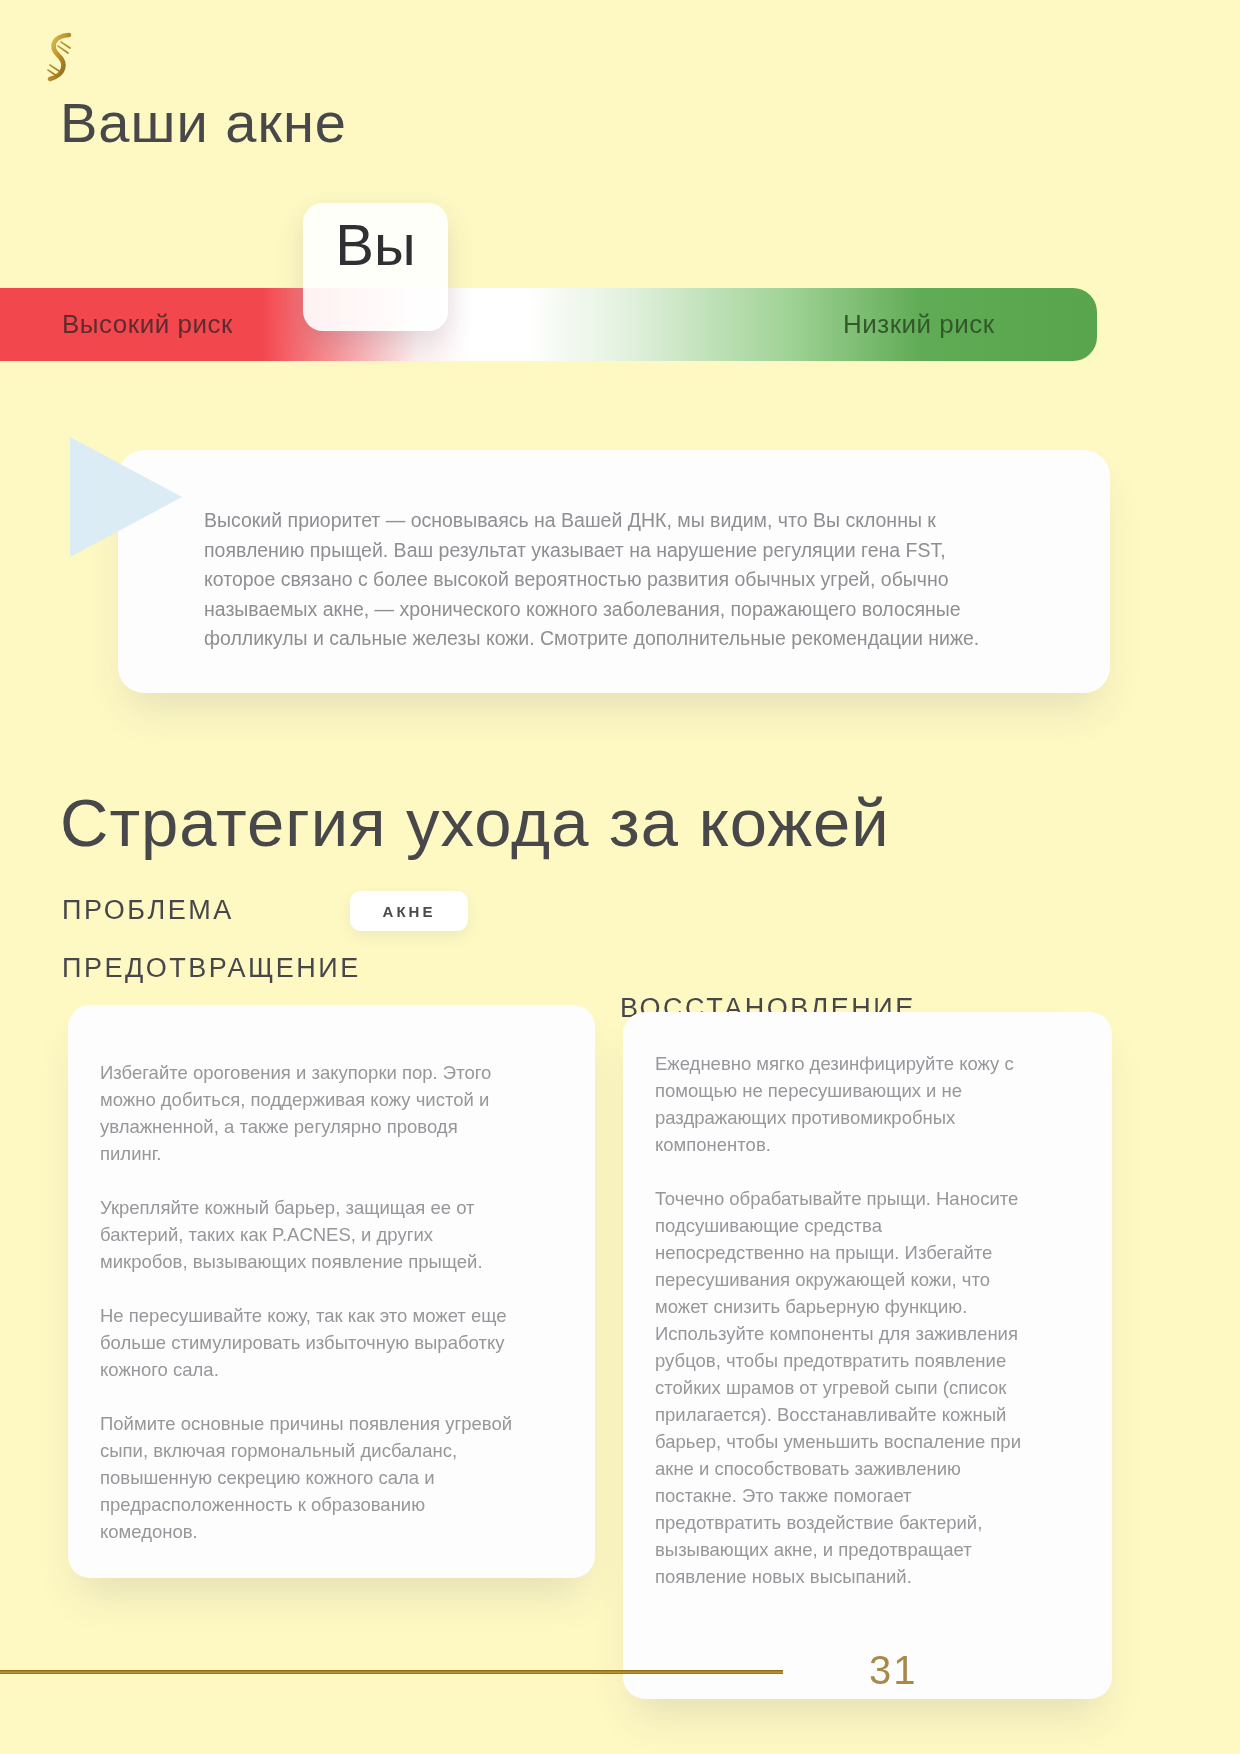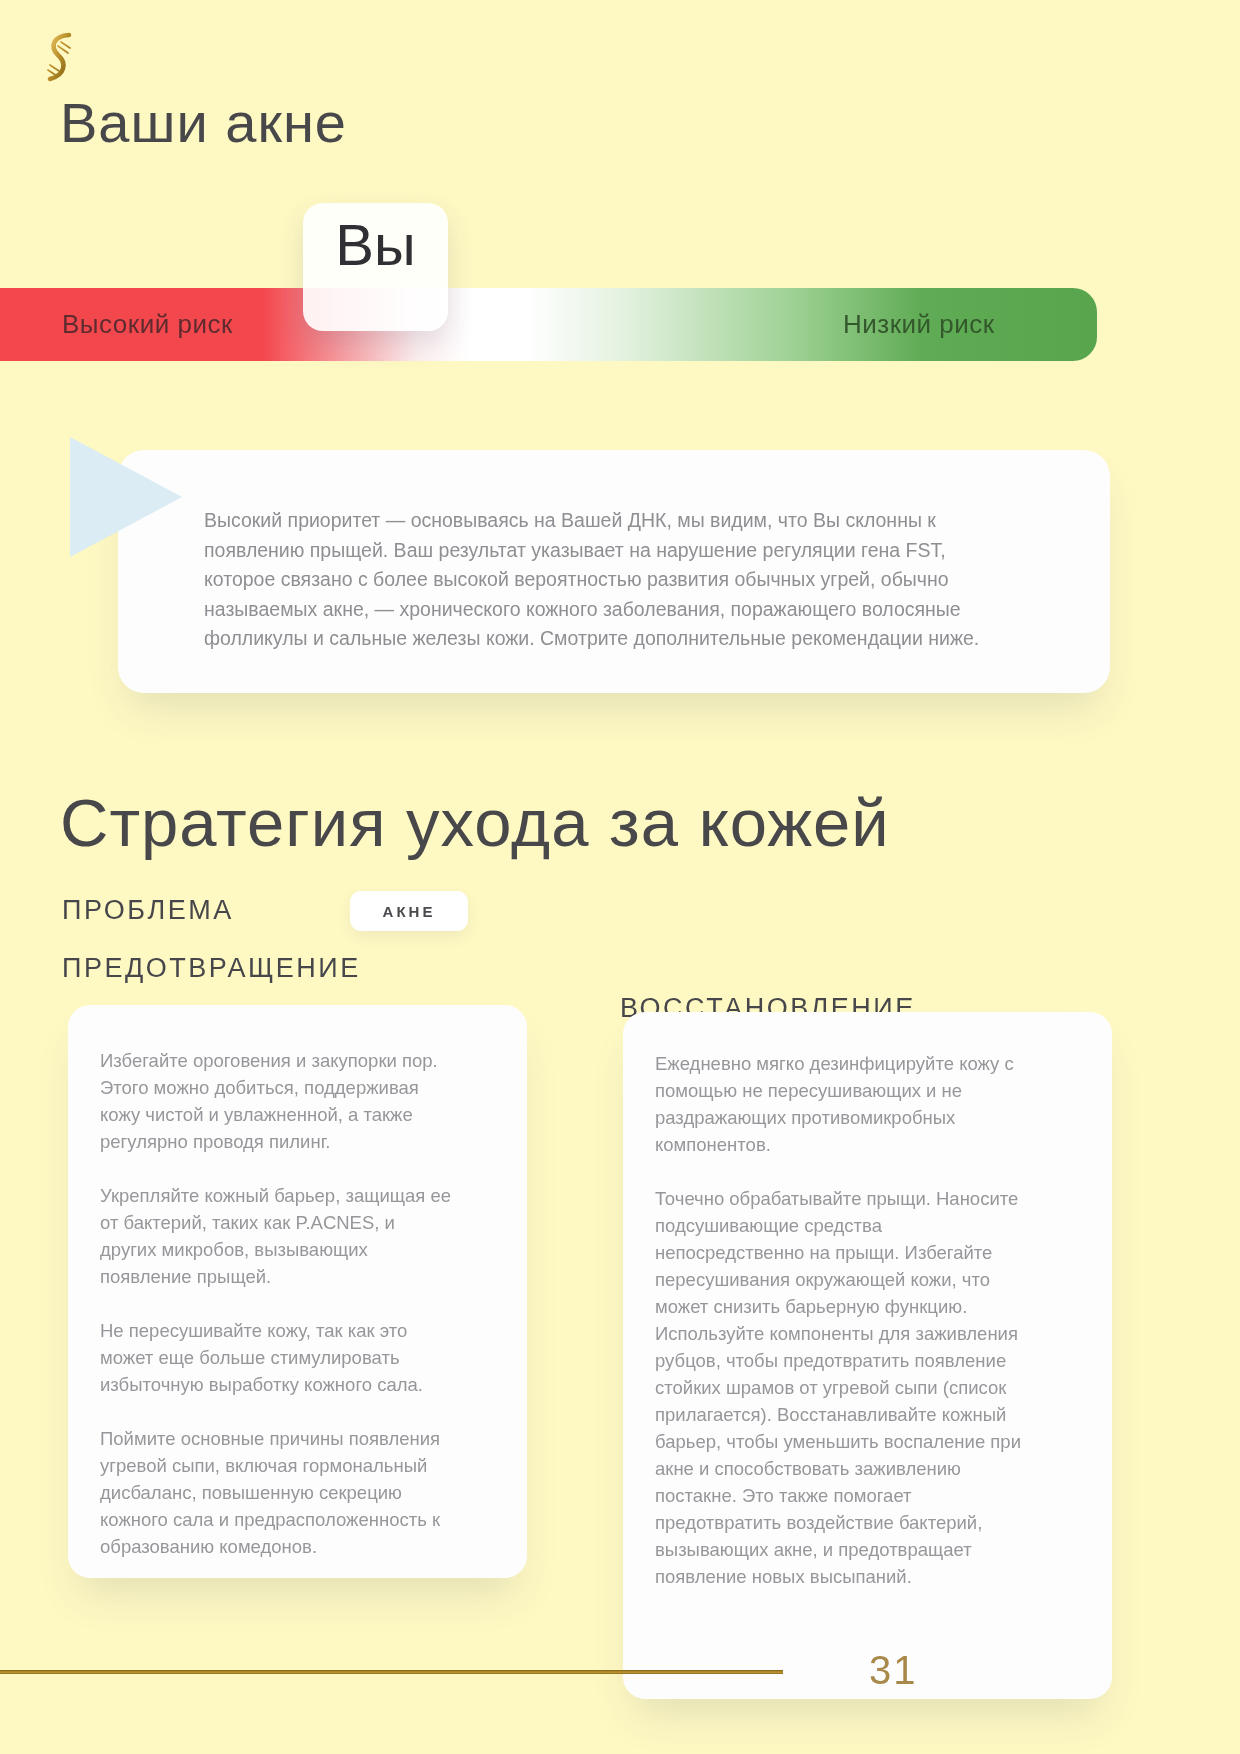--- a/index.html
+++ b/index.html
@@ -68,21 +68,21 @@
     display:flex;align-items:center;justify-content:center;
     font-size:15px;font-weight:700;letter-spacing:3px;color:#4a4a4e;
   }
   .col-header-left{left:62px;top:953px;}
   .col-header-right{left:620px;top:953px;margin-top:40px;}
   .strategy-card{
     position:absolute;background:#fdfdfe;border-radius:22px;
     box-shadow:0 26px 42px -10px rgba(60,60,90,0.13);
     box-sizing:border-box;
   }
-  .card-prevention{left:68px;top:1005px;width:459px;height:573px;padding:42px 72px 0 32px;}
+  .card-prevention{left:68px;top:1005px;width:527px;height:573px;padding:54px 72px 0 32px;}
   .card-restoration{left:623px;top:1012px;width:489px;height:687px;padding:38px 76px 0 32px;}
   .strategy-card p{
     margin:0 0 27px 0;font-size:18.5px;line-height:27px;font-weight:300;color:#97979b;
   }
   
   .footer-line{
     position:absolute;left:0;top:1670px;width:783px;height:4px;
     background:linear-gradient(180deg,#7e5e18 0%,#c09a30 55%,#8a671f 100%);
   }
   .page-number{

